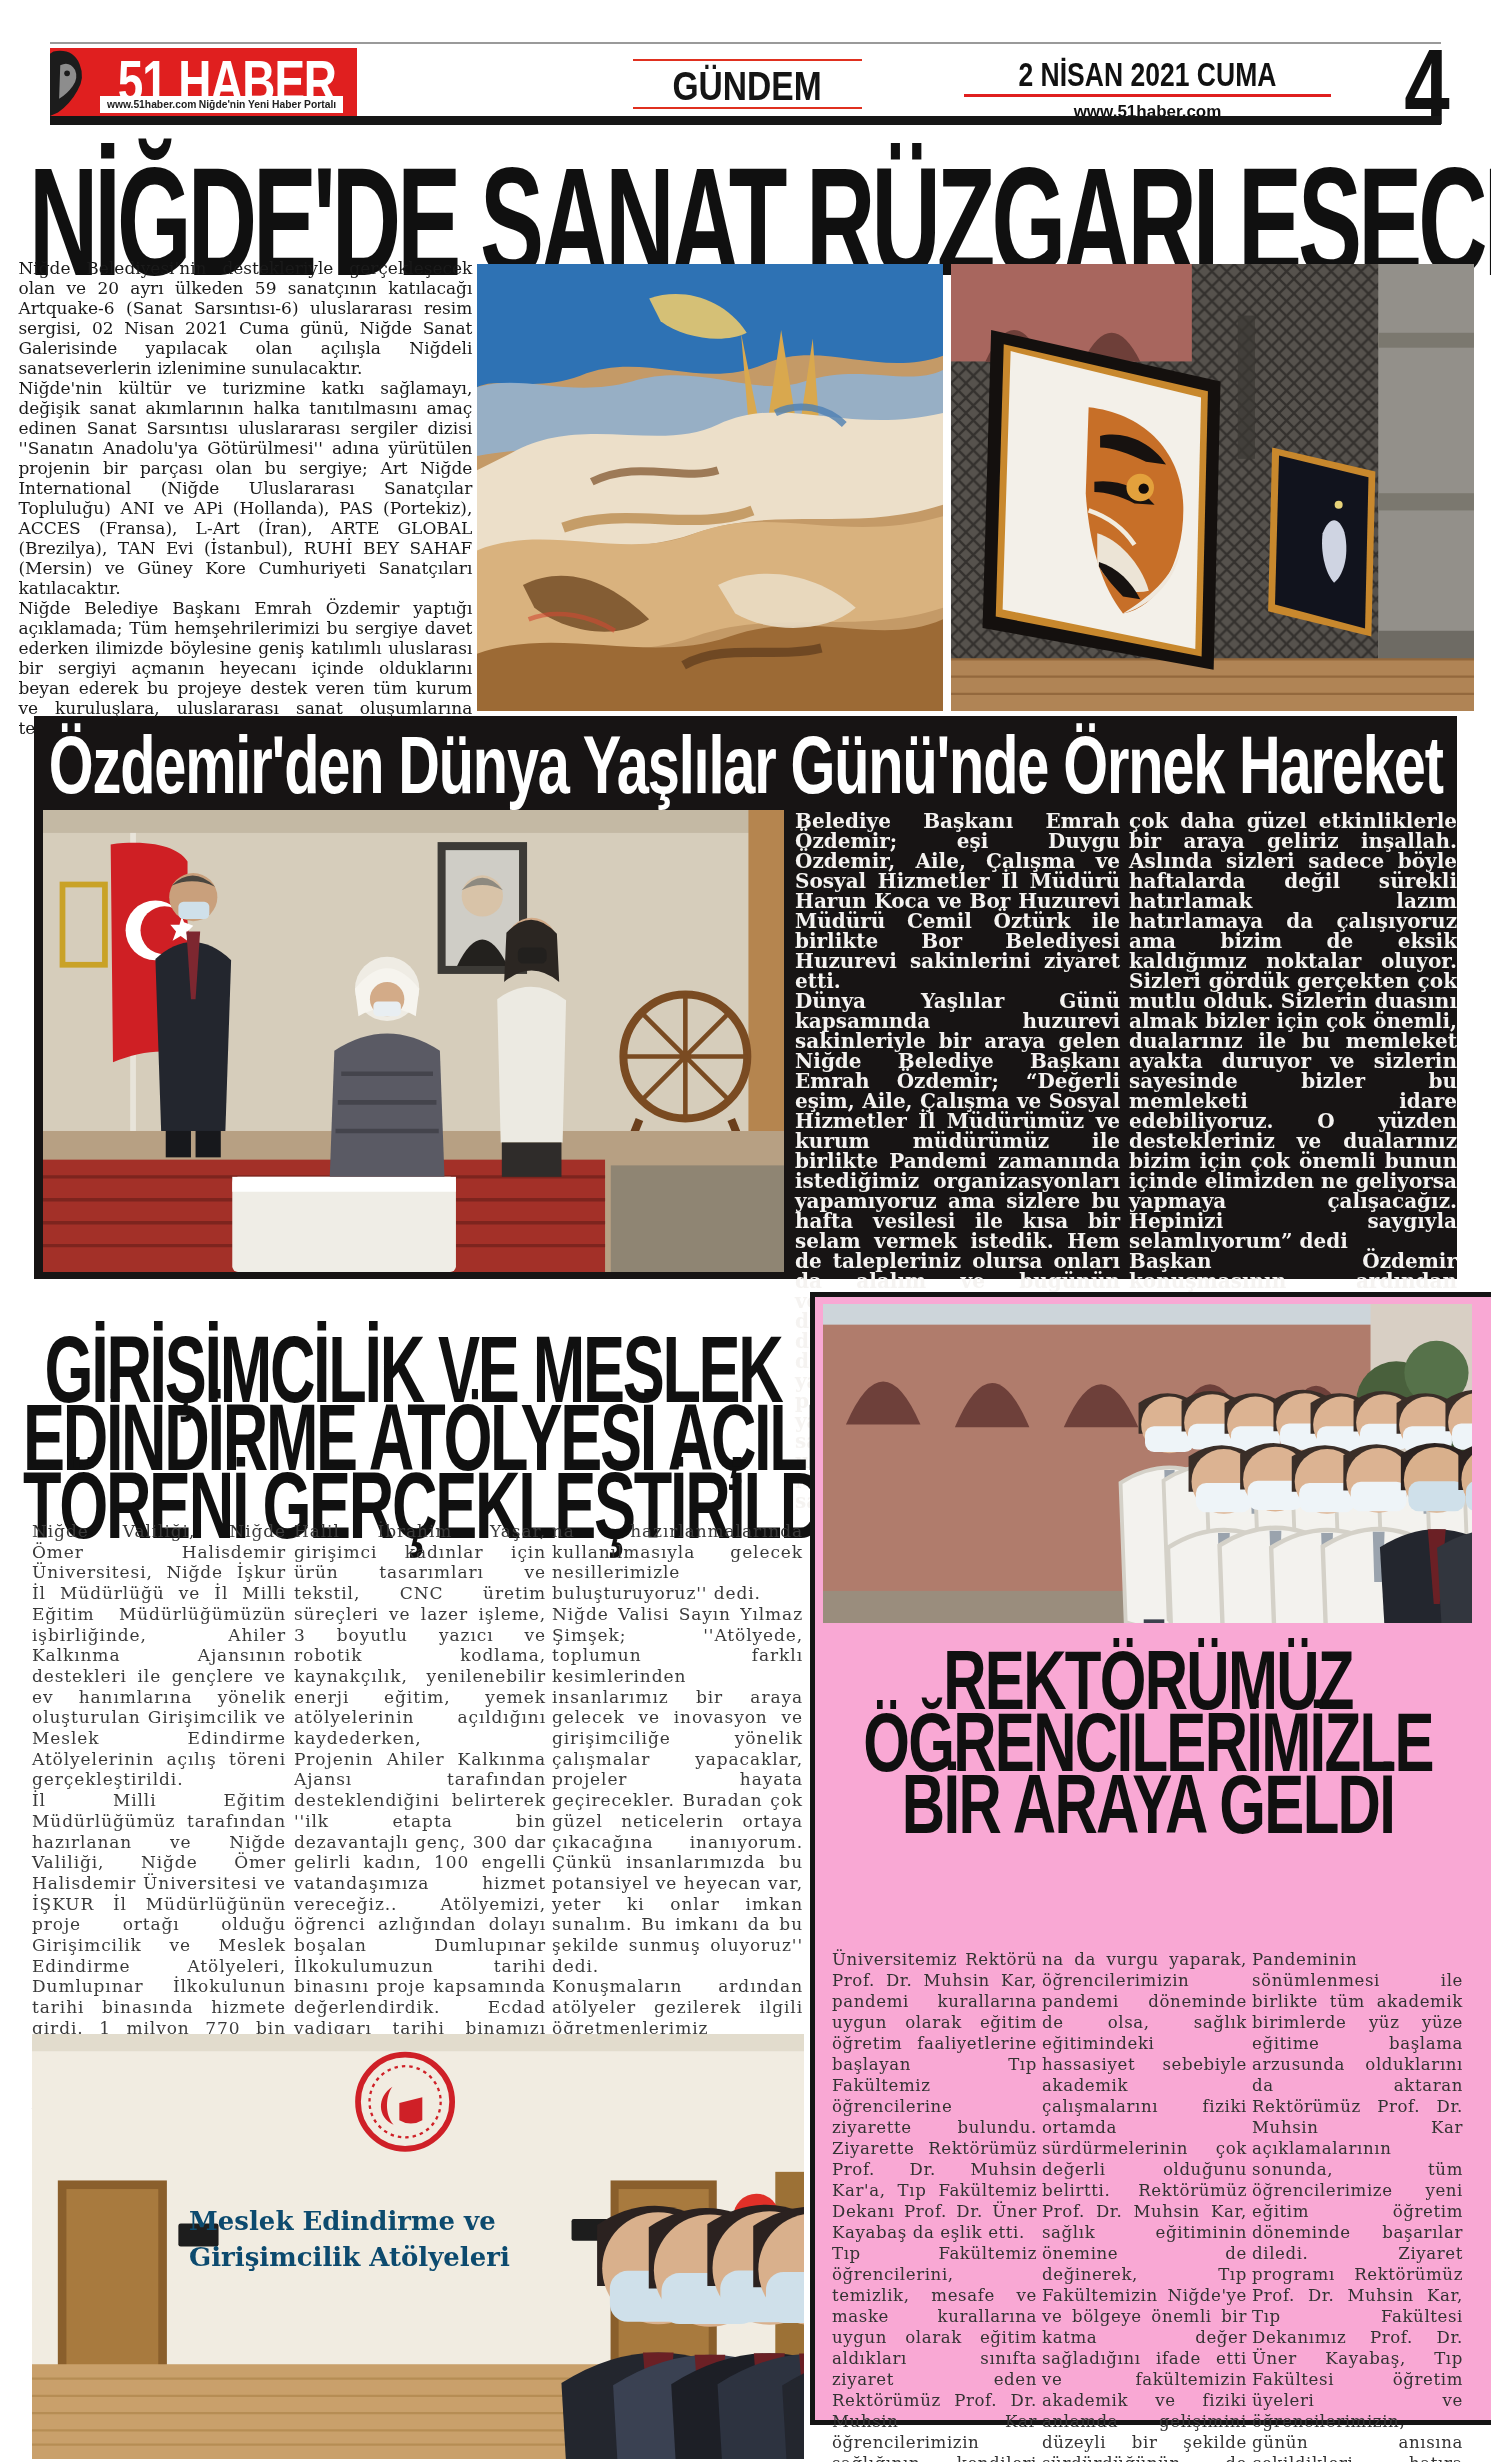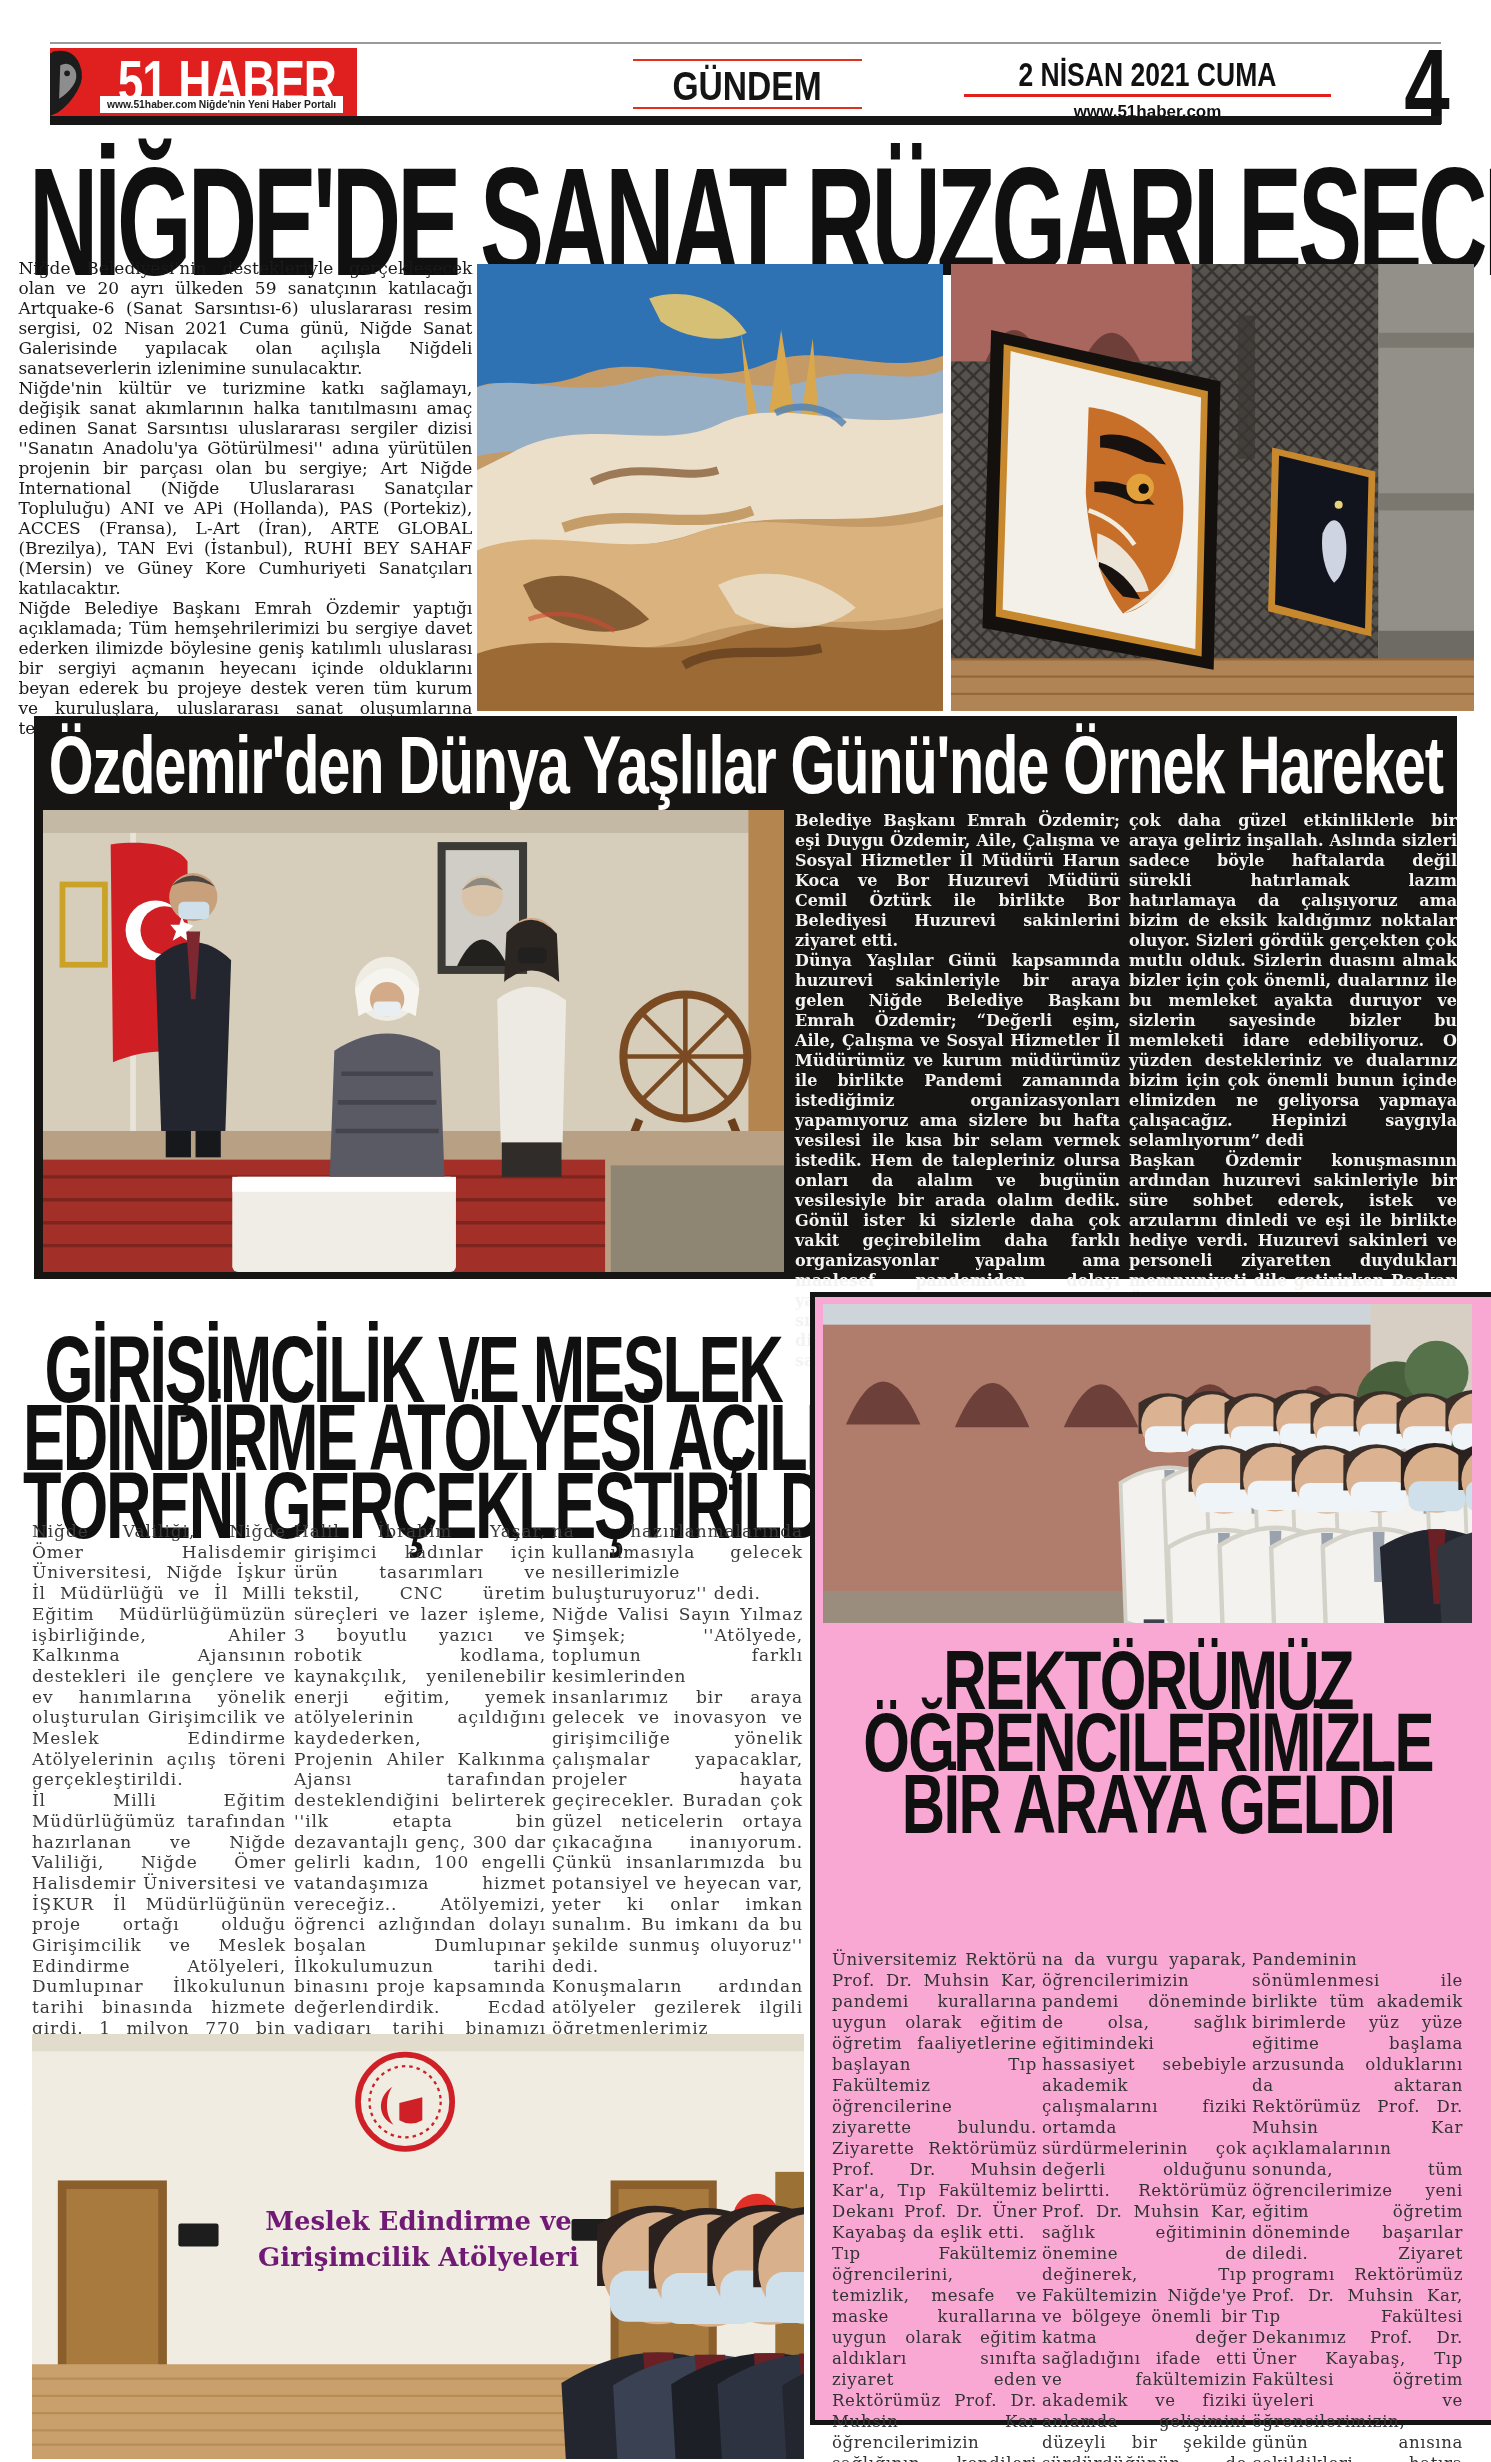--- a/index.html
+++ b/index.html
@@ -36,38 +36,38 @@
            line-height:20px;text-align:justify;color:#1a1a1a;}
   .a1-body p{margin:0;}
   .a1-img1{left:477px;top:264px;width:466px;height:447px;}
   .a1-img2{left:951px;top:264px;width:523px;height:447px;}
 
   
   .a2-block{left:34px;top:716px;width:1423px;height:563px;background:#171414;}
   .a2-banner{left:34px;top:718px;width:1423px;height:86px;text-align:center;}
   .a2-banner .cond{font-size:56px;letter-spacing:-1.1px;transform:scale(1.03,1.45);color:#ffffff;}
   .a2-photo{left:43px;top:810px;width:741px;height:462px;}
-  .a2-col{font-family:"DejaVu Serif",serif;font-weight:bold;font-size:16px;line-height:20px;
+  .a2-col{font-family:"DejaVu Serif",serif;font-weight:bold;font-size:20px;line-height:20px;
           text-align:justify;color:#f5f3f1;}
   .a2-col p{margin:0;}
   .a2-col1{left:795px;top:811px;width:325px;}
   .a2-col2{left:1129px;top:811px;width:328px;}
 
   
   .a3-headline{left:23px;top:1315px;width:780px;text-align:center;}
   .a3-headline .line{height:68px;}
   .a3-headline .cond{font-size:63px;letter-spacing:-2.3px;transform:scale(1.0,1.5);color:#101010;}
   .a3-col{font-family:"DejaVu Serif",serif;font-size:17px;line-height:20.7px;letter-spacing:0.9px;
           text-align:justify;color:#3a3a3a;}
   .a3-col p{margin:0;}
   .a3-col1{left:32px;top:1521px;width:254px;}
   .a3-col2{left:294px;top:1521px;width:252px;}
   .a3-col3{left:552px;top:1521px;width:251px;}
   .a3-photo{left:32px;top:2034px;width:772px;height:425px;}
-  .a3-walltext{left:189px;top:2203px;width:459px;text-align:center;color:#701a75;
+  .a3-walltext{left:189px;top:2203px;width:459px;color:#0c4a6e;
                font-family:"DejaVu Serif",serif;font-weight:bold;line-height:36px;font-size:26px;}
 
   
   .a4-box{left:810px;top:1292px;width:666px;height:1123px;border:5.2px solid #141414;background:#f9a8d4;padding-left:32px;}
   .a4-photo{left:8px;top:6.9px;width:649px;height:319px;}
   .a4-headline{left:0px;top:336px;width:666px;text-align:center;}
   .a4-headline .line{height:62px;}
   .a4-headline .cond{font-size:60px;letter-spacing:-1.7px;transform:scale(1.0,1.38);color:#101010;}
   .a4-col{font-family:"DejaVu Serif",serif;font-size:16.6px;line-height:21px;letter-spacing:0.6px;
           text-align:justify;color:#333;}

